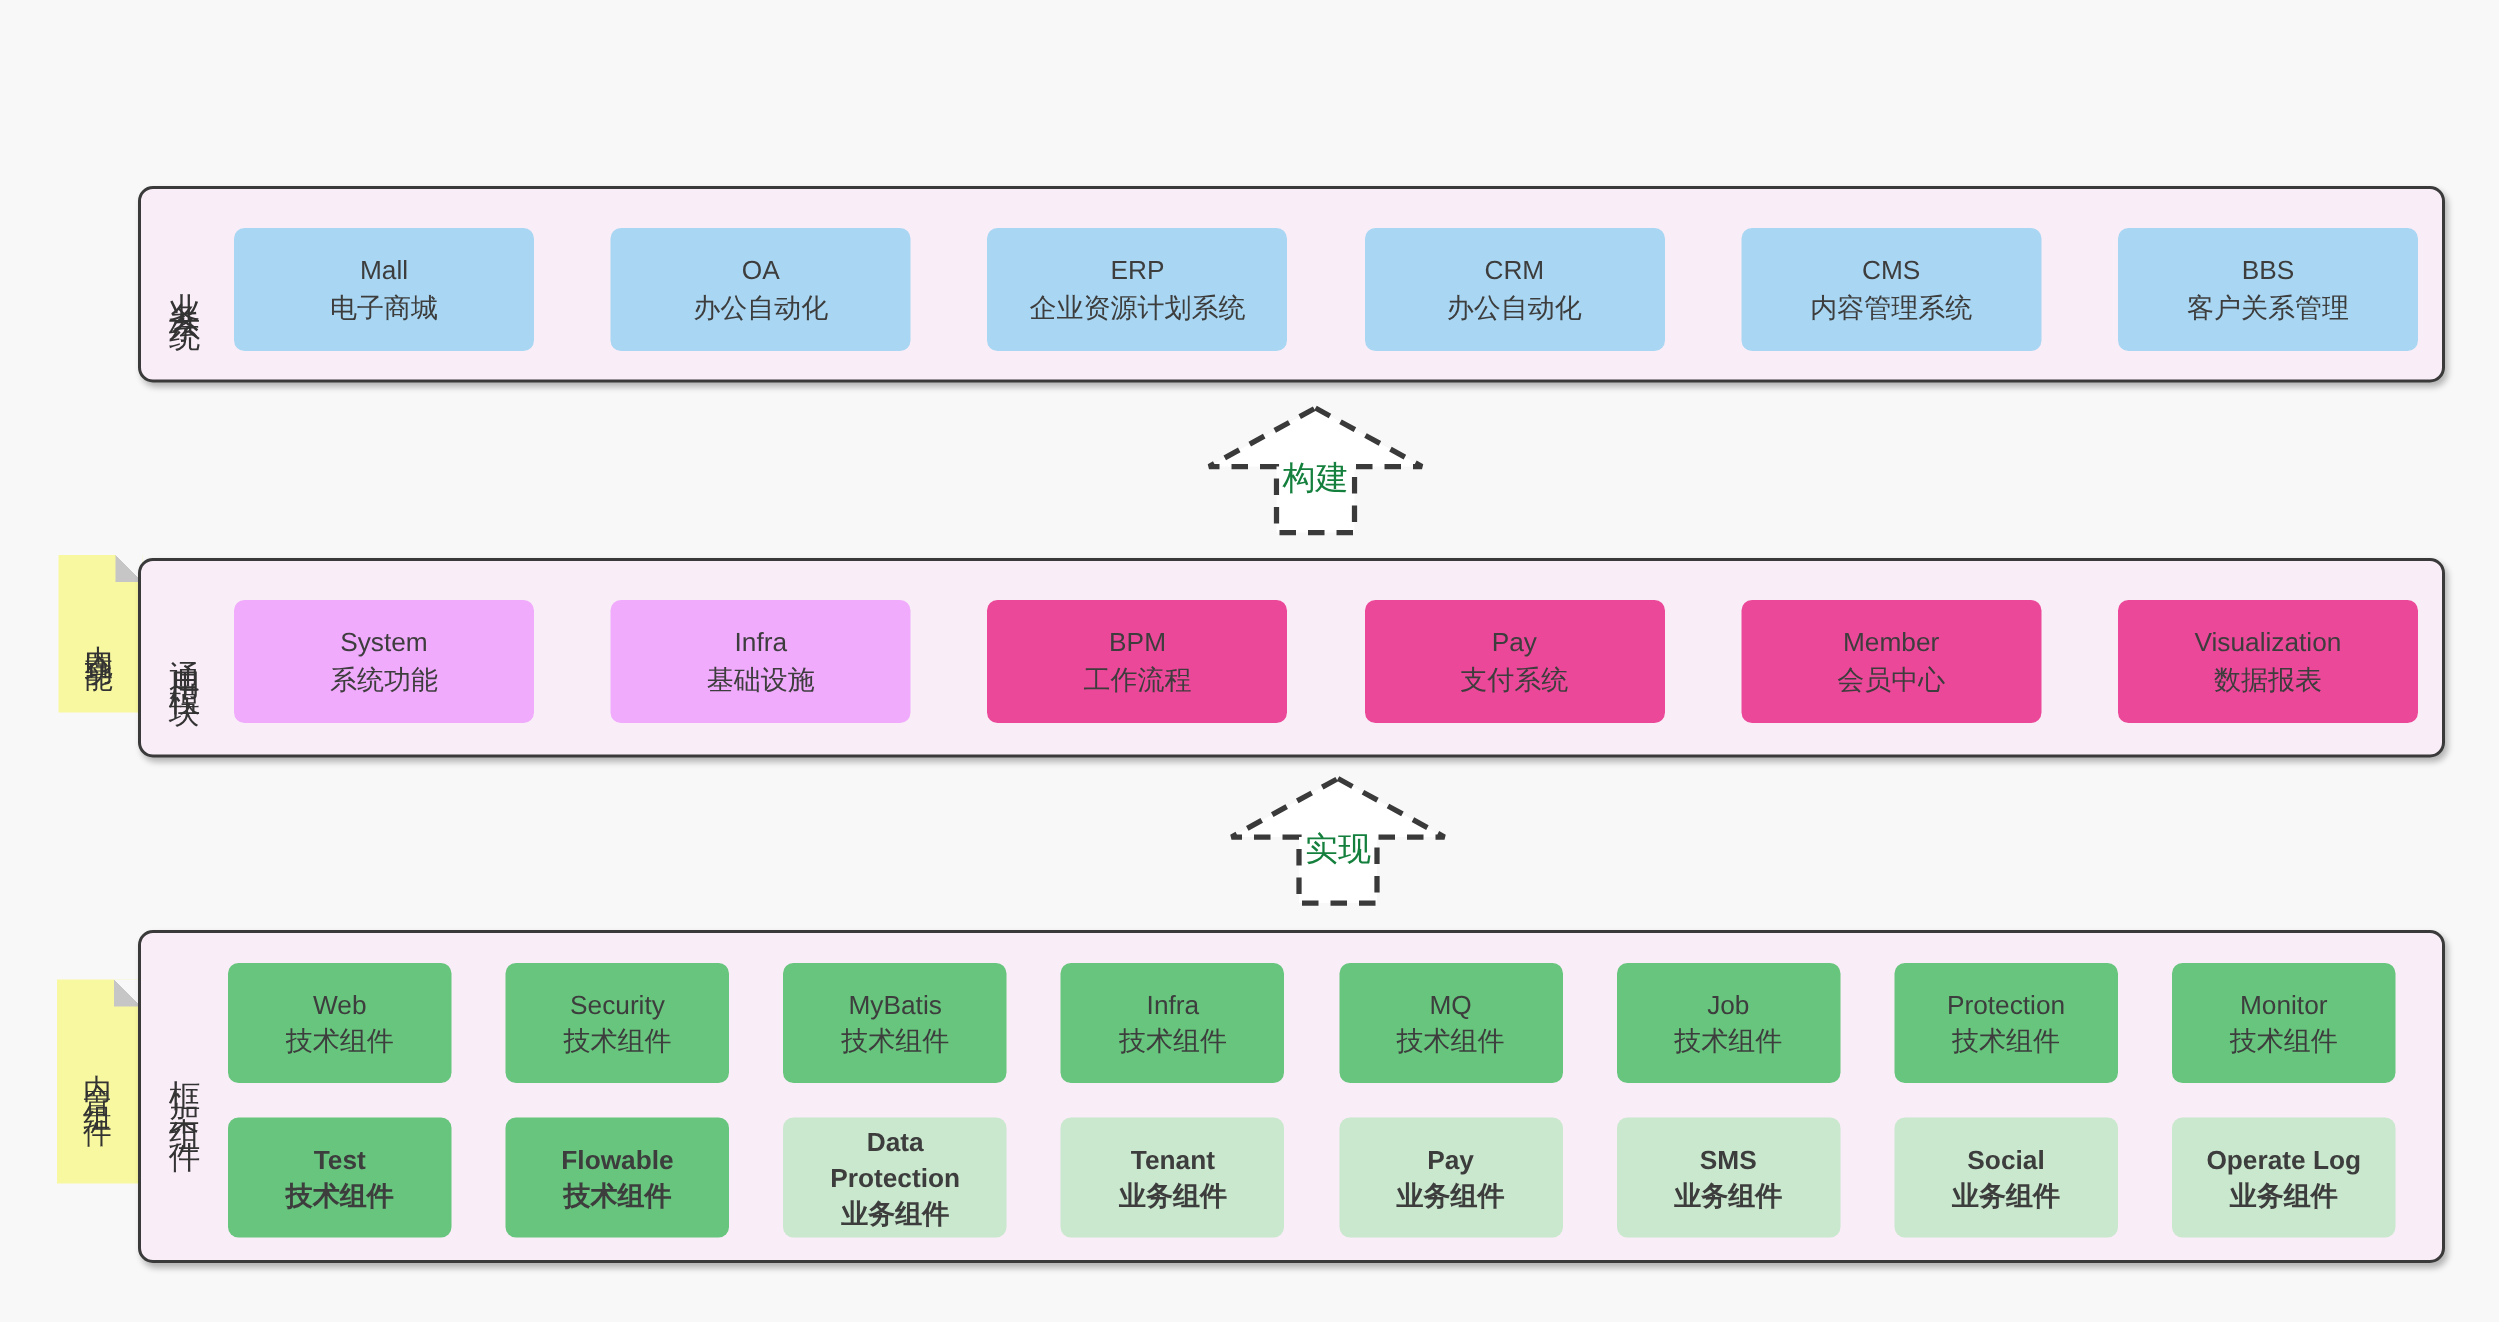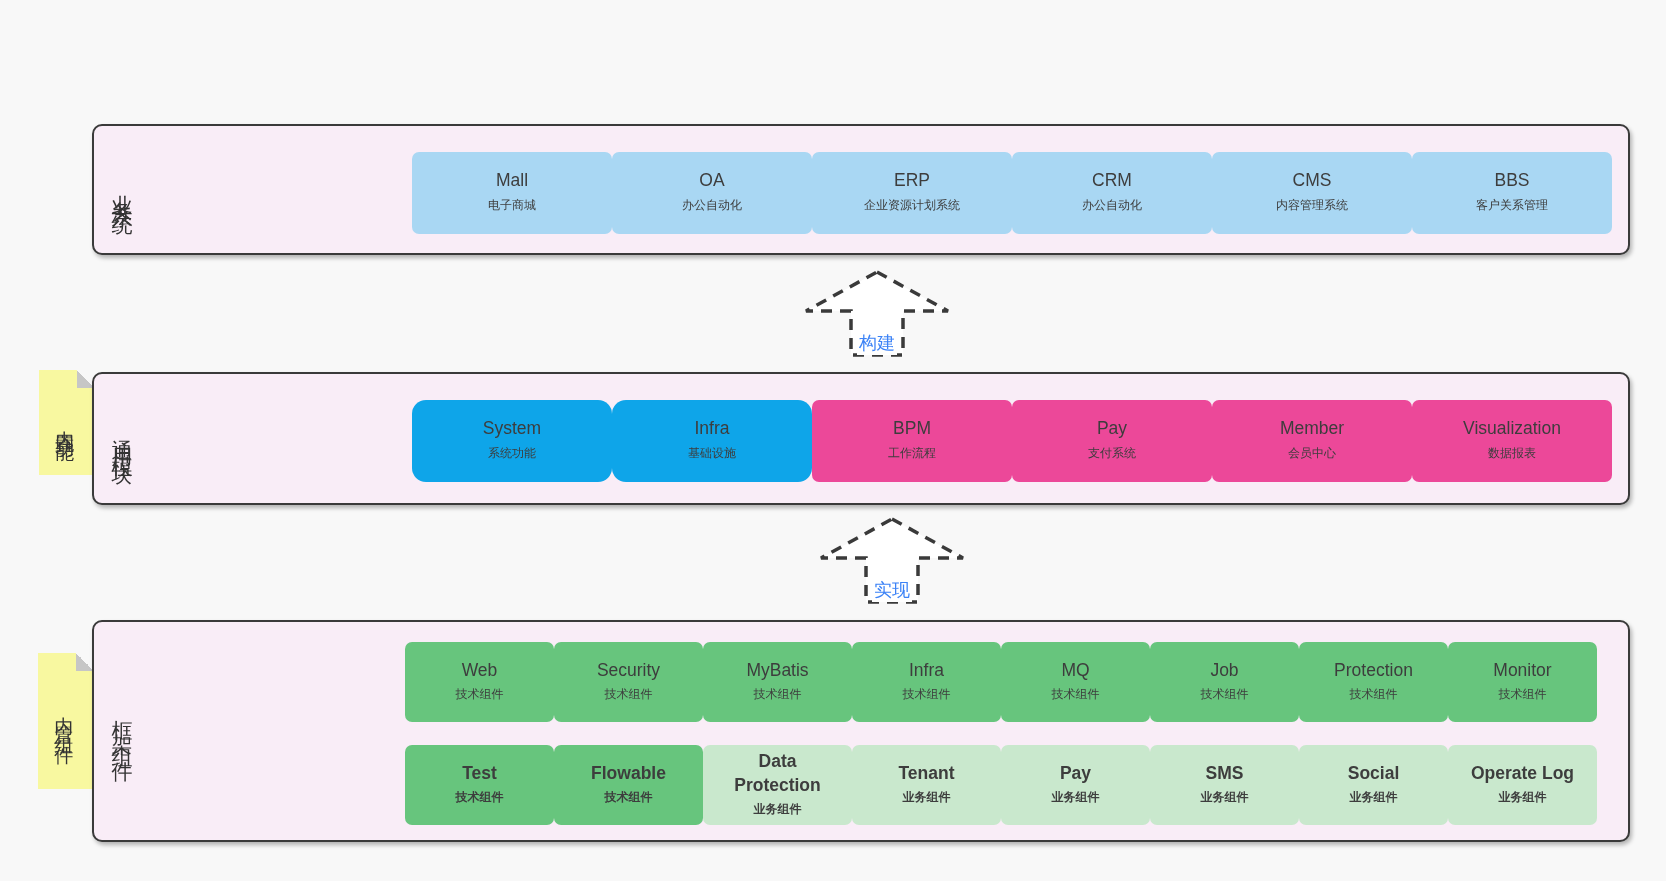--- a/index.html
+++ b/index.html
@@ -18,38 +18,38 @@
   .layer-components { top:620px; height:222px; }
   
   .vlabel {
     position:absolute; left:14px; top:50%; transform:translateY(-50%);
     writing-mode:vertical-rl; text-orientation:upright;
     font-size:21px; color:#333; letter-spacing:6px; white-space:nowrap;
   }
   .layer-modules .vlabel    { letter-spacing:8px; }
   .layer-components .vlabel { letter-spacing:14px; }
   
-  .row { position:absolute; display:flex; justify-content:flex-end; }
+  .row { position:absolute; display:flex; justify-content:space-between; }
   .row-six { left:62px; right:16px; top:26px; }
   .row-six .node { width:200px; height:82px; }
   .row-eight { left:58px; right:31px; }
   .row-eight .node { width:149px; height:80px; }
   .row-b1 { top:20px; }
   .row-b2 { top:123px;font-weight:bold; }
   
   .node {
     border-radius:7px; display:flex; flex-direction:column;
     align-items:center; justify-content:center; text-align:center;
     padding:2px 12px; box-sizing:border-box;
   }
   .node .en { font-size:17.5px; line-height:25px; }
-  .node .zh { font-size:12px; line-height:25px; }
+  .node .zh { font-size:18px; line-height:25px; }
   .row-eight .node .en, .row-eight .node .zh { line-height:24px; }
   .blue   { background:#a9d7f3; }
-  .red    { background:#0ea5e9;border-radius:14px; }
+  .red    { background:#f0abfc; }
   .pink   { background:#ec4899; }
   .gdark  { background:#67c57d; }
   .glight { background:#c9e8cd; }
   
   .sticky { position:absolute; width:56px; background:#f8f8a0; z-index:0; }
   .sticky-modules    { left:39px; top:370px; height:105px; }
   .sticky-components { left:38px; top:653px; height:136px; }
   .fold {
     position:absolute; top:0; right:0; width:18px; height:18px;
     background:linear-gradient(to bottom left, #f8f8f8 50%, #c6c6c6 50%);
@@ -59,22 +59,22 @@
     writing-mode:vertical-rl; text-orientation:upright;
     font-size:19px; color:#333; letter-spacing:4px; white-space:nowrap;
   }
   .sticky-components .sticky-text { letter-spacing:10px; }
   
   .arrow { position:absolute; width:160px; height:92px; z-index:1; }
   .arrow svg { display:block; width:160px; height:92px; }
   .arrow-build     { left:797px; top:267px; }
   .arrow-implement { left:812px; top:514px; }
   .arrow-label {
-    position:absolute; left:50%; top:64px; transform:translateX(-50%);
-    font-size:18px; color:#3b82f6; background:#ffffff; padding:0 2px; white-space:nowrap;
+    position:absolute; left:50%; top:37px; transform:translateX(-50%);
+    font-size:22px; color:#15803d; background:#ffffff; padding:0 2px; white-space:nowrap;
   }
 </style>
 </head>
 <body>
 
 <div class="stage">
 
   <div class="sticky sticky-modules">
     <span class="fold"></span>
     <span class="sticky-text">内置功能</span>

